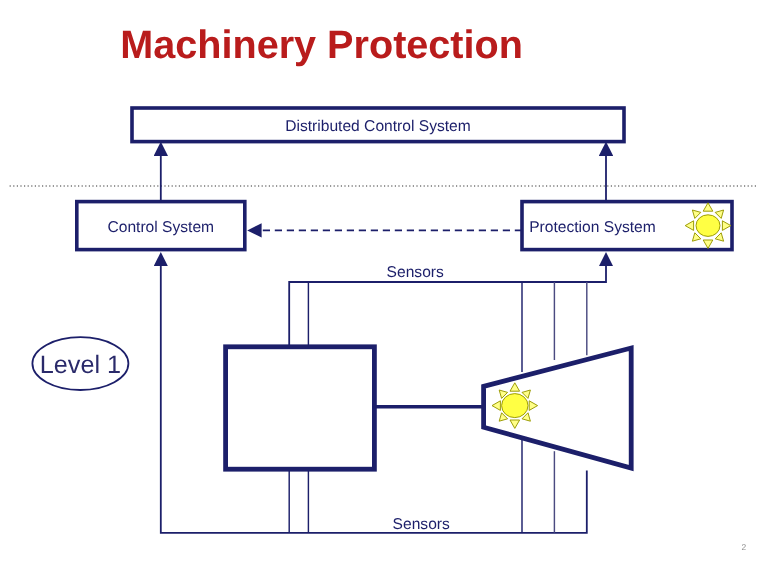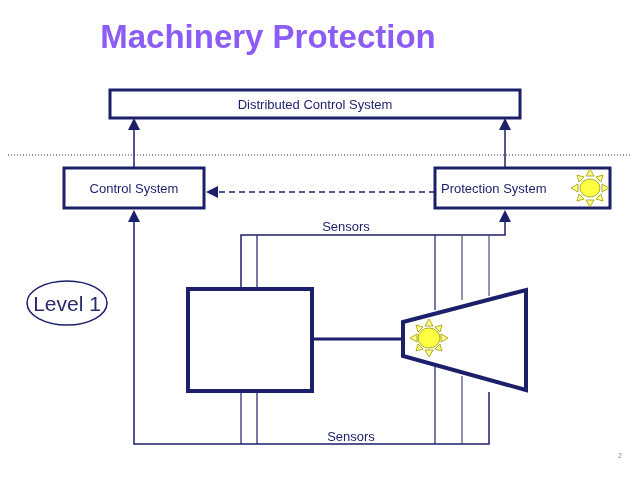--- a/index.html
+++ b/index.html
@@ -1,17 +1,17 @@
 <!DOCTYPE html>
 <html><head>
 <meta charset="utf-8">
 <style>
   html, body { margin:0; padding:0; background:#ffffff; }
   body { width:640px; height:482px; position:relative; overflow:hidden; font-family:"Liberation Sans", sans-serif; }
-  .title { position:absolute; left:0; top:18px; width:536px; text-align:center; font-size:33px; font-weight:bold; color:#8b5cf6; }
+  .title { position:absolute; left:0; top:18px; width:536px; text-align:center; font-size:33px; font-weight:bold; color:#b91c1c; }
   svg { position:absolute; left:0; top:0; }
   .lbl { font-family:"Liberation Sans", sans-serif; fill:#1c1f6a; }
 </style>
 </head>
 <body>
 
 <div class="title">Machinery Protection</div>
 
 <svg width="640" height="482" viewBox="0 0 640 482">
   <defs>

